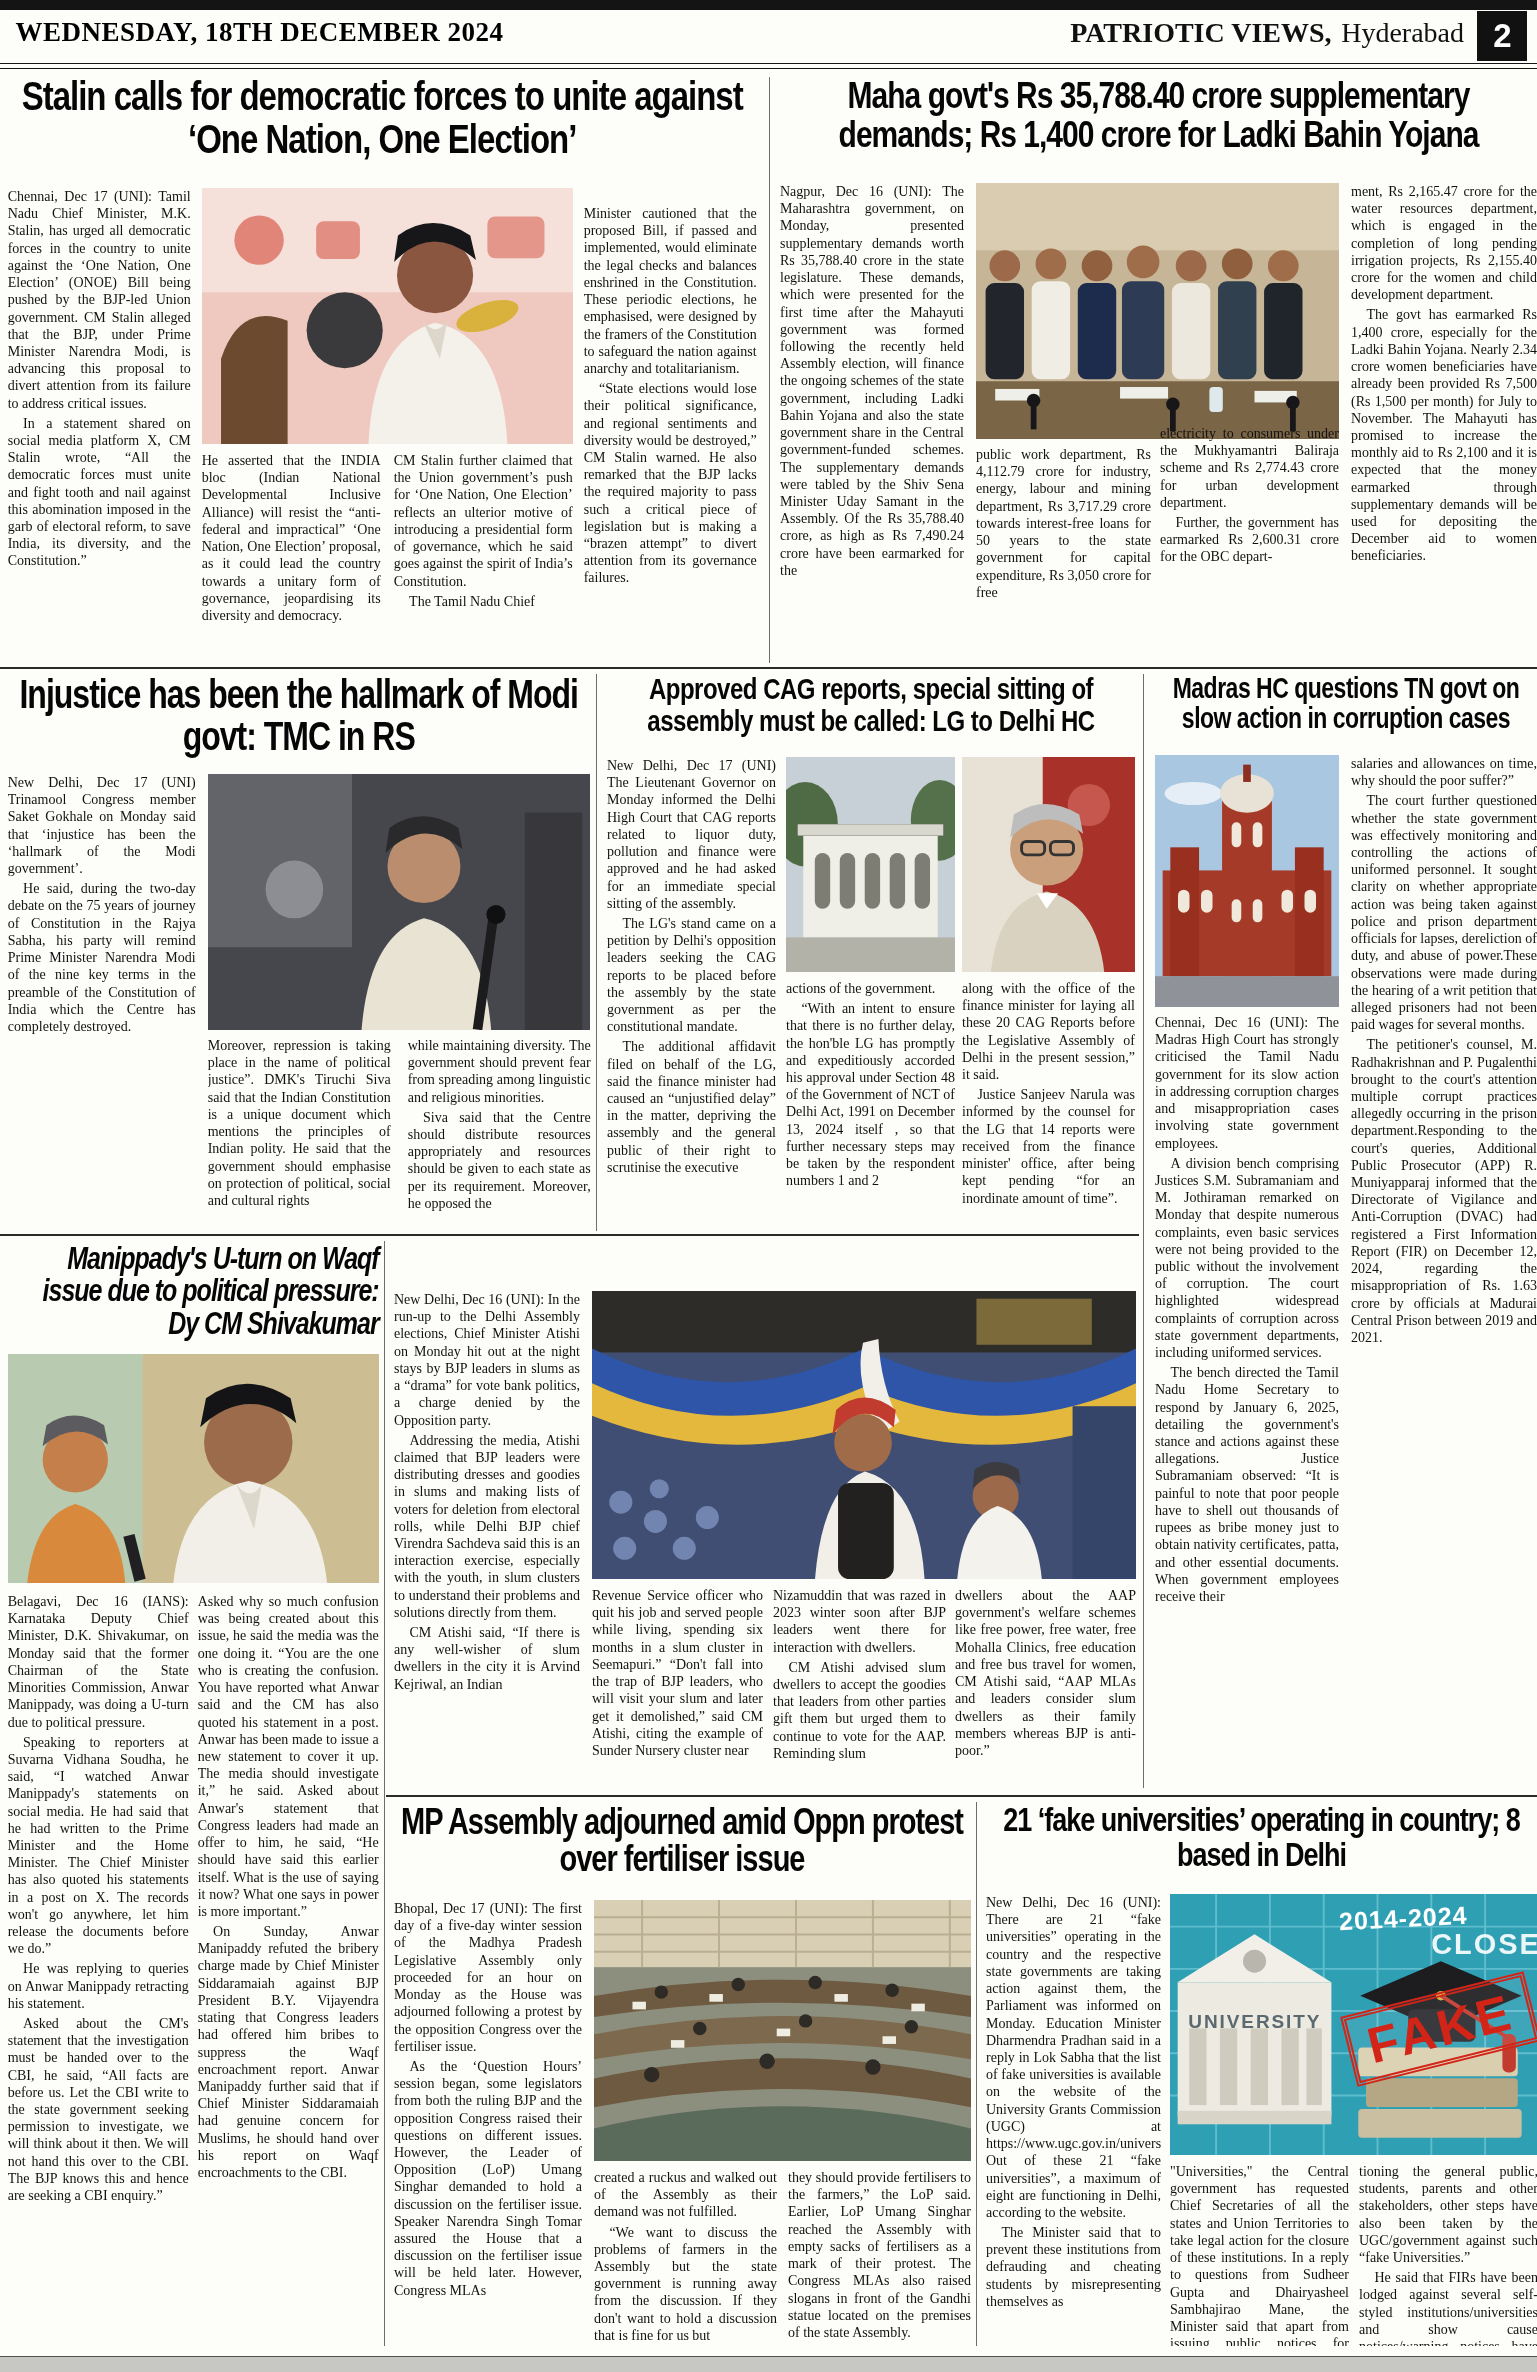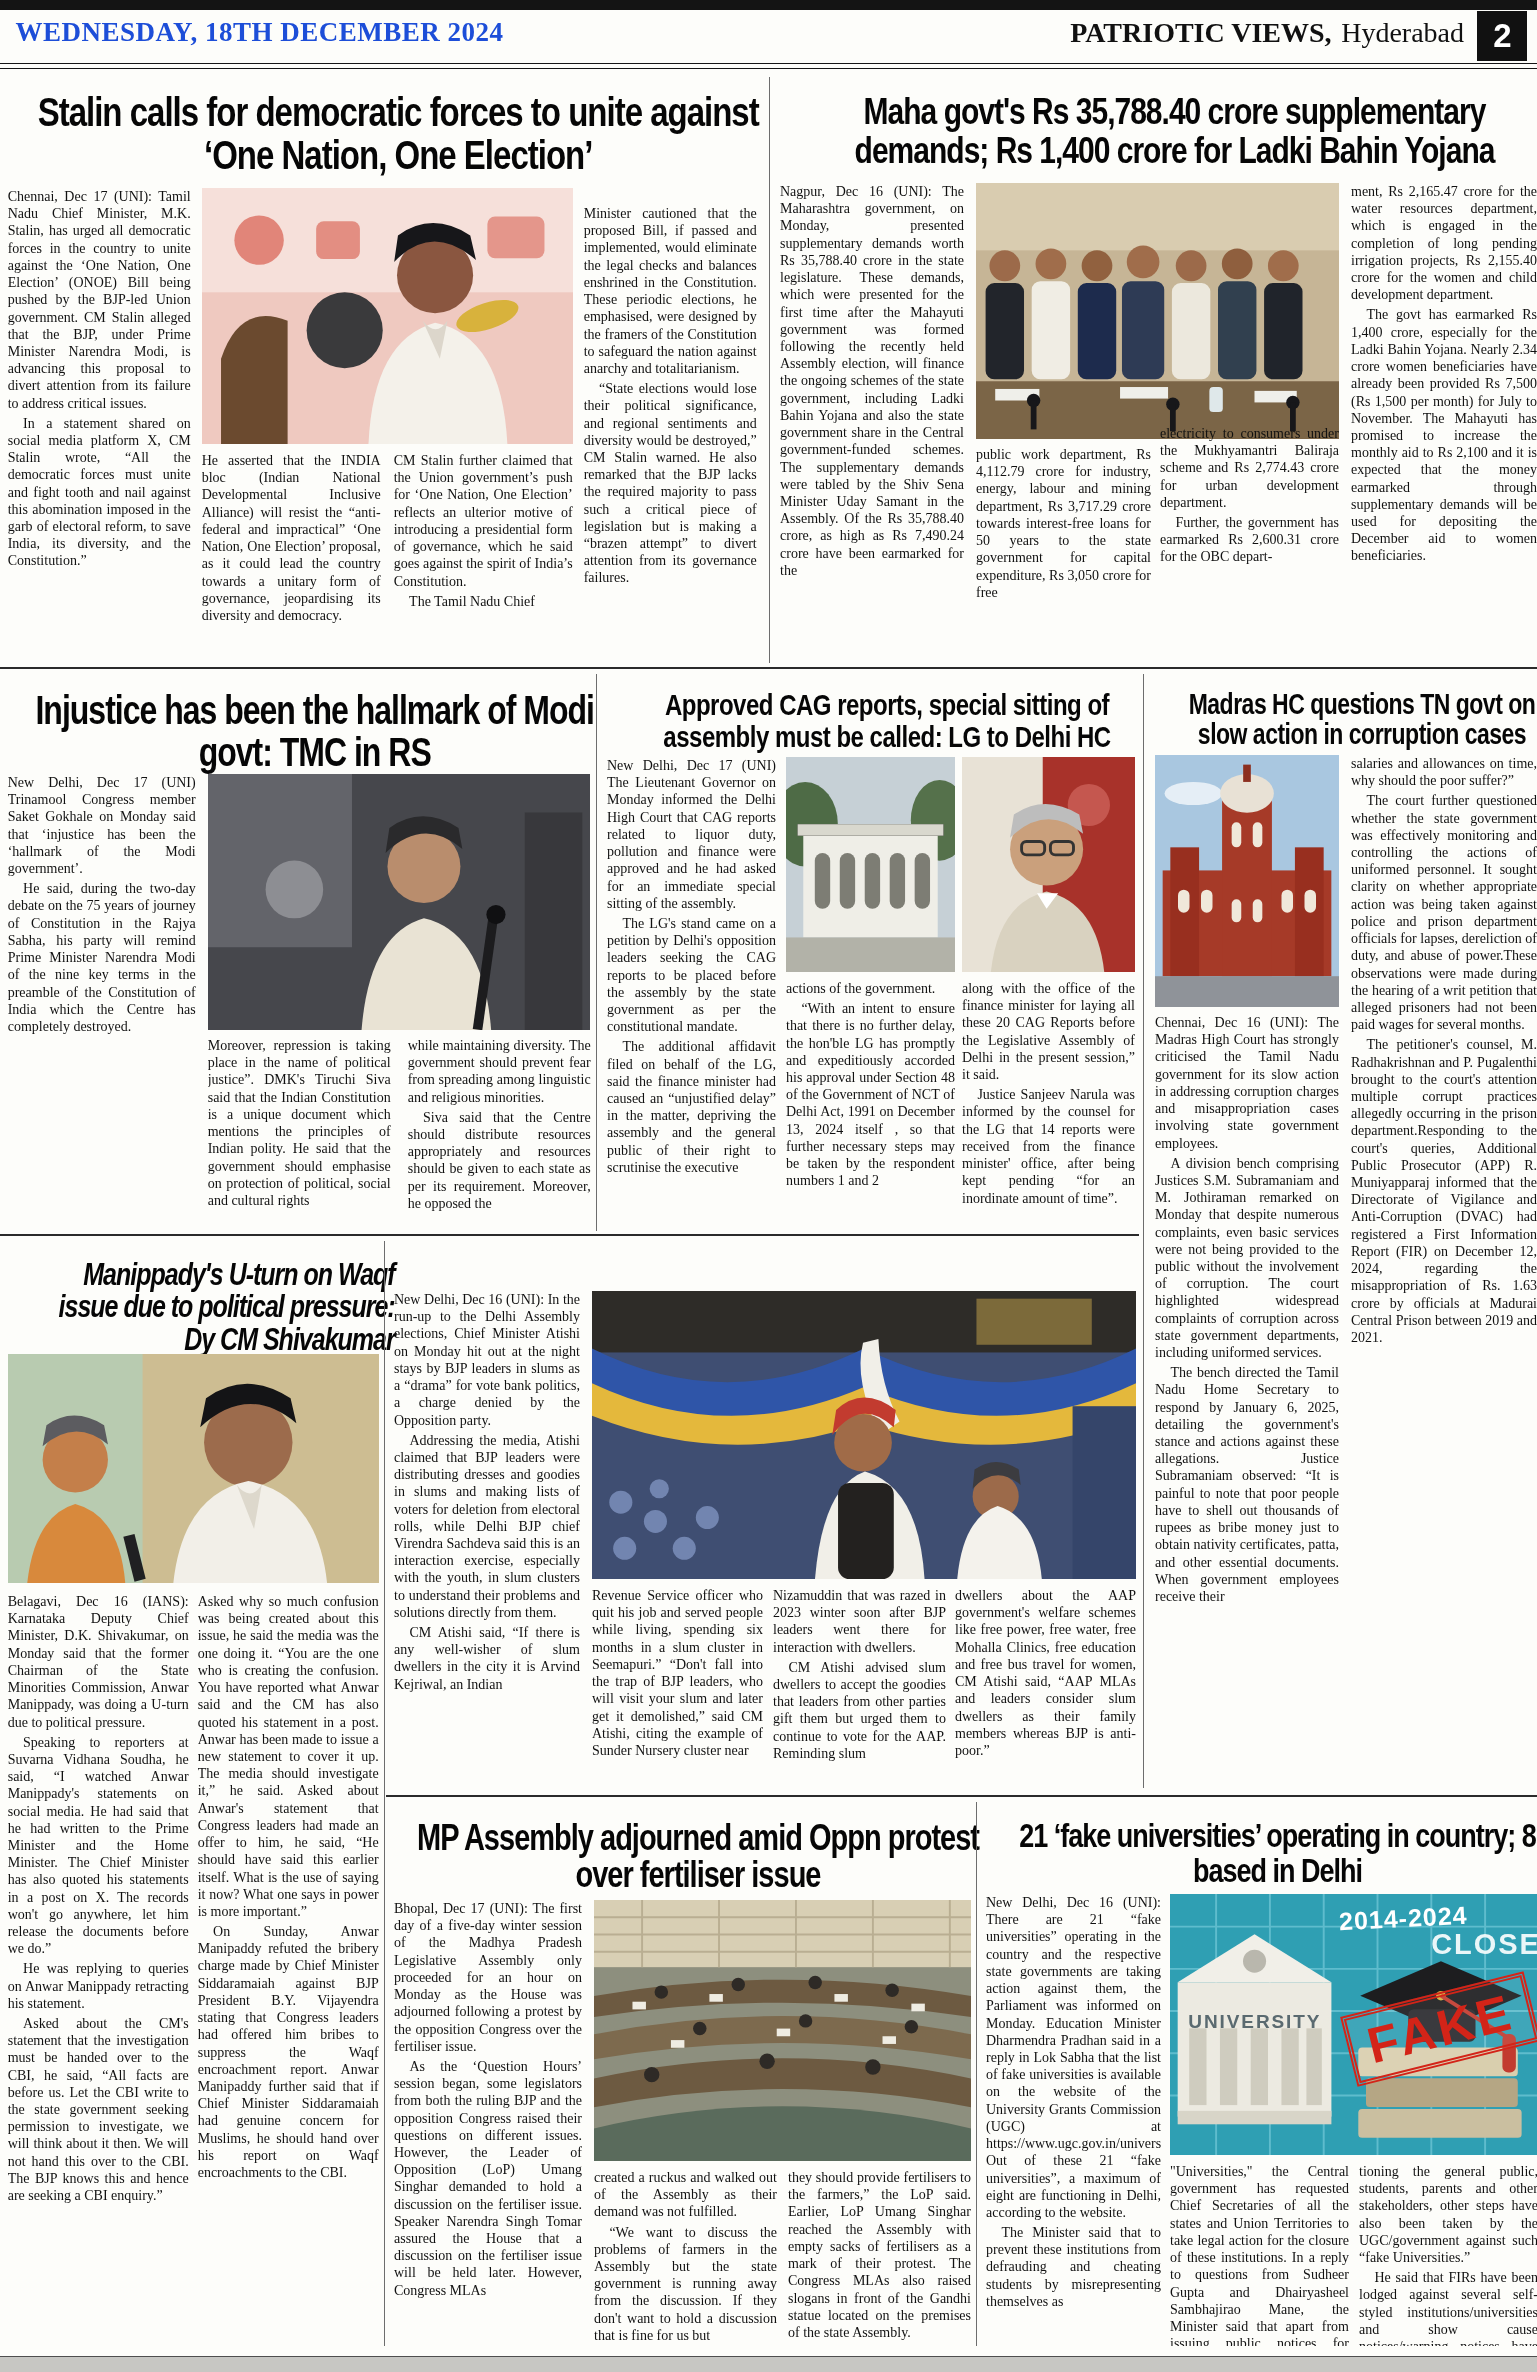--- a/index.html
+++ b/index.html
@@ -2,32 +2,32 @@
 <html lang="en"><head>
 <meta charset="utf-8">
 <style>
   html,body{margin:0;padding:0;background:#e8e8e4;}
   .page{position:relative;width:1537px;height:2373px;background:#fdfdfa;margin:0 auto;overflow:hidden;
         font-family:"Liberation Serif",serif;color:#111;}
   
   #topbar{position:absolute;left:0;top:0;width:1537px;height:9.6px;background:#141414;}
   #masthead{position:absolute;left:0;top:9.6px;width:1537px;height:52px;}
   #mh-date{position:absolute;left:15.4px;top:7.7px;font-family:"Liberation Serif",serif;font-weight:700;
-           font-size:27px;letter-spacing:0.5px;color:#1d4ed8;}
+           font-size:27px;letter-spacing:0.5px;color:#000000;}
   #mh-right{position:absolute;right:73px;top:7.7px;font-size:28px;white-space:nowrap;}
   #mh-brand{font-weight:700;}
   #mh-city{font-weight:400;margin-left:9.6px;}
   #mh-pagebox{position:absolute;right:9.6px;top:1.9px;width:50px;height:50px;background:#111;color:#fff;
               display:flex;align-items:center;justify-content:center;
               font-family:"Liberation Sans",sans-serif;font-weight:700;font-size:33px;}
   #mh-rule{position:absolute;left:0;top:63px;width:1537px;height:3.8px;
            border-top:1.9px solid #151515;border-bottom:1px solid #151515;}
   
   .art{position:absolute;}
-  .hl{position:absolute;left:0;top:0;width:100%;margin:16px;
+  .hl{position:absolute;left:0;top:0;width:100%;margin:0;
       font-family:"Liberation Sans",sans-serif;font-weight:800;color:#060606;
       text-align:center;letter-spacing:-1px;line-height:1.04;}
   .hl .in{display:block;transform:scaleY(1.26);transform-origin:top center;}
   .col{position:absolute;overflow:hidden;font-size:14px;line-height:1.23;text-align:justify;}
   .col p{margin:0 0 2.9px 0;}
   .col p + p{text-indent:15.4px;}
   .photo{position:absolute;overflow:hidden;background:#ccc;}
   .photo svg{display:block;width:100%;height:100%;}
   .vdiv{position:absolute;width:1px;background:#6d6d6d;}
   .hdiv{position:absolute;height:1.9px;background:#2b2b2b;}

